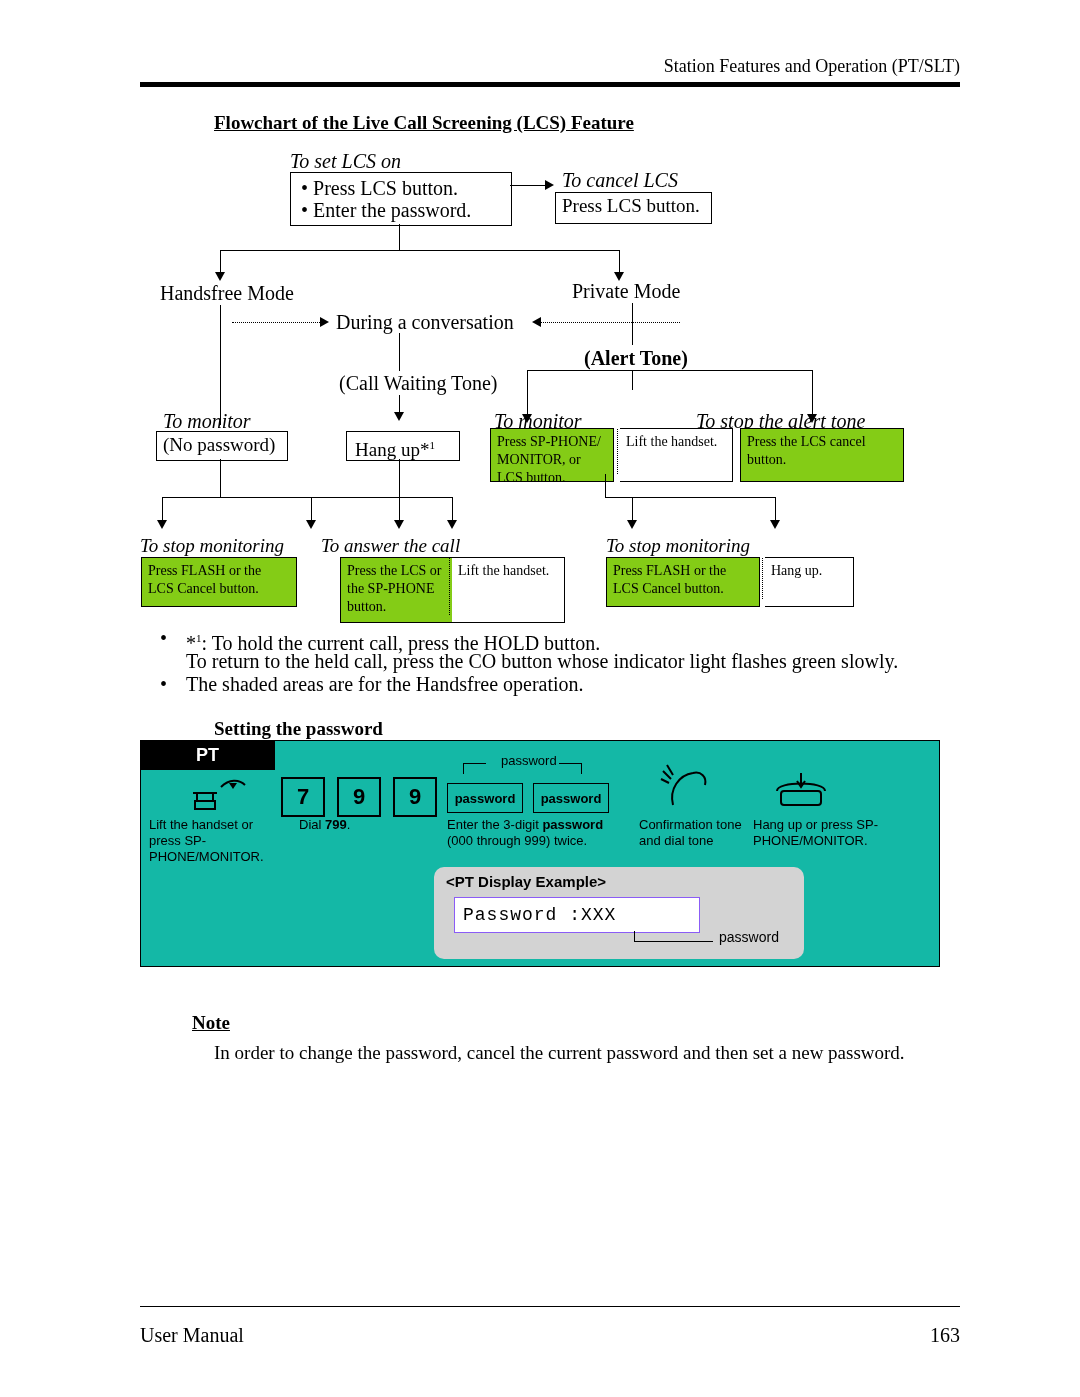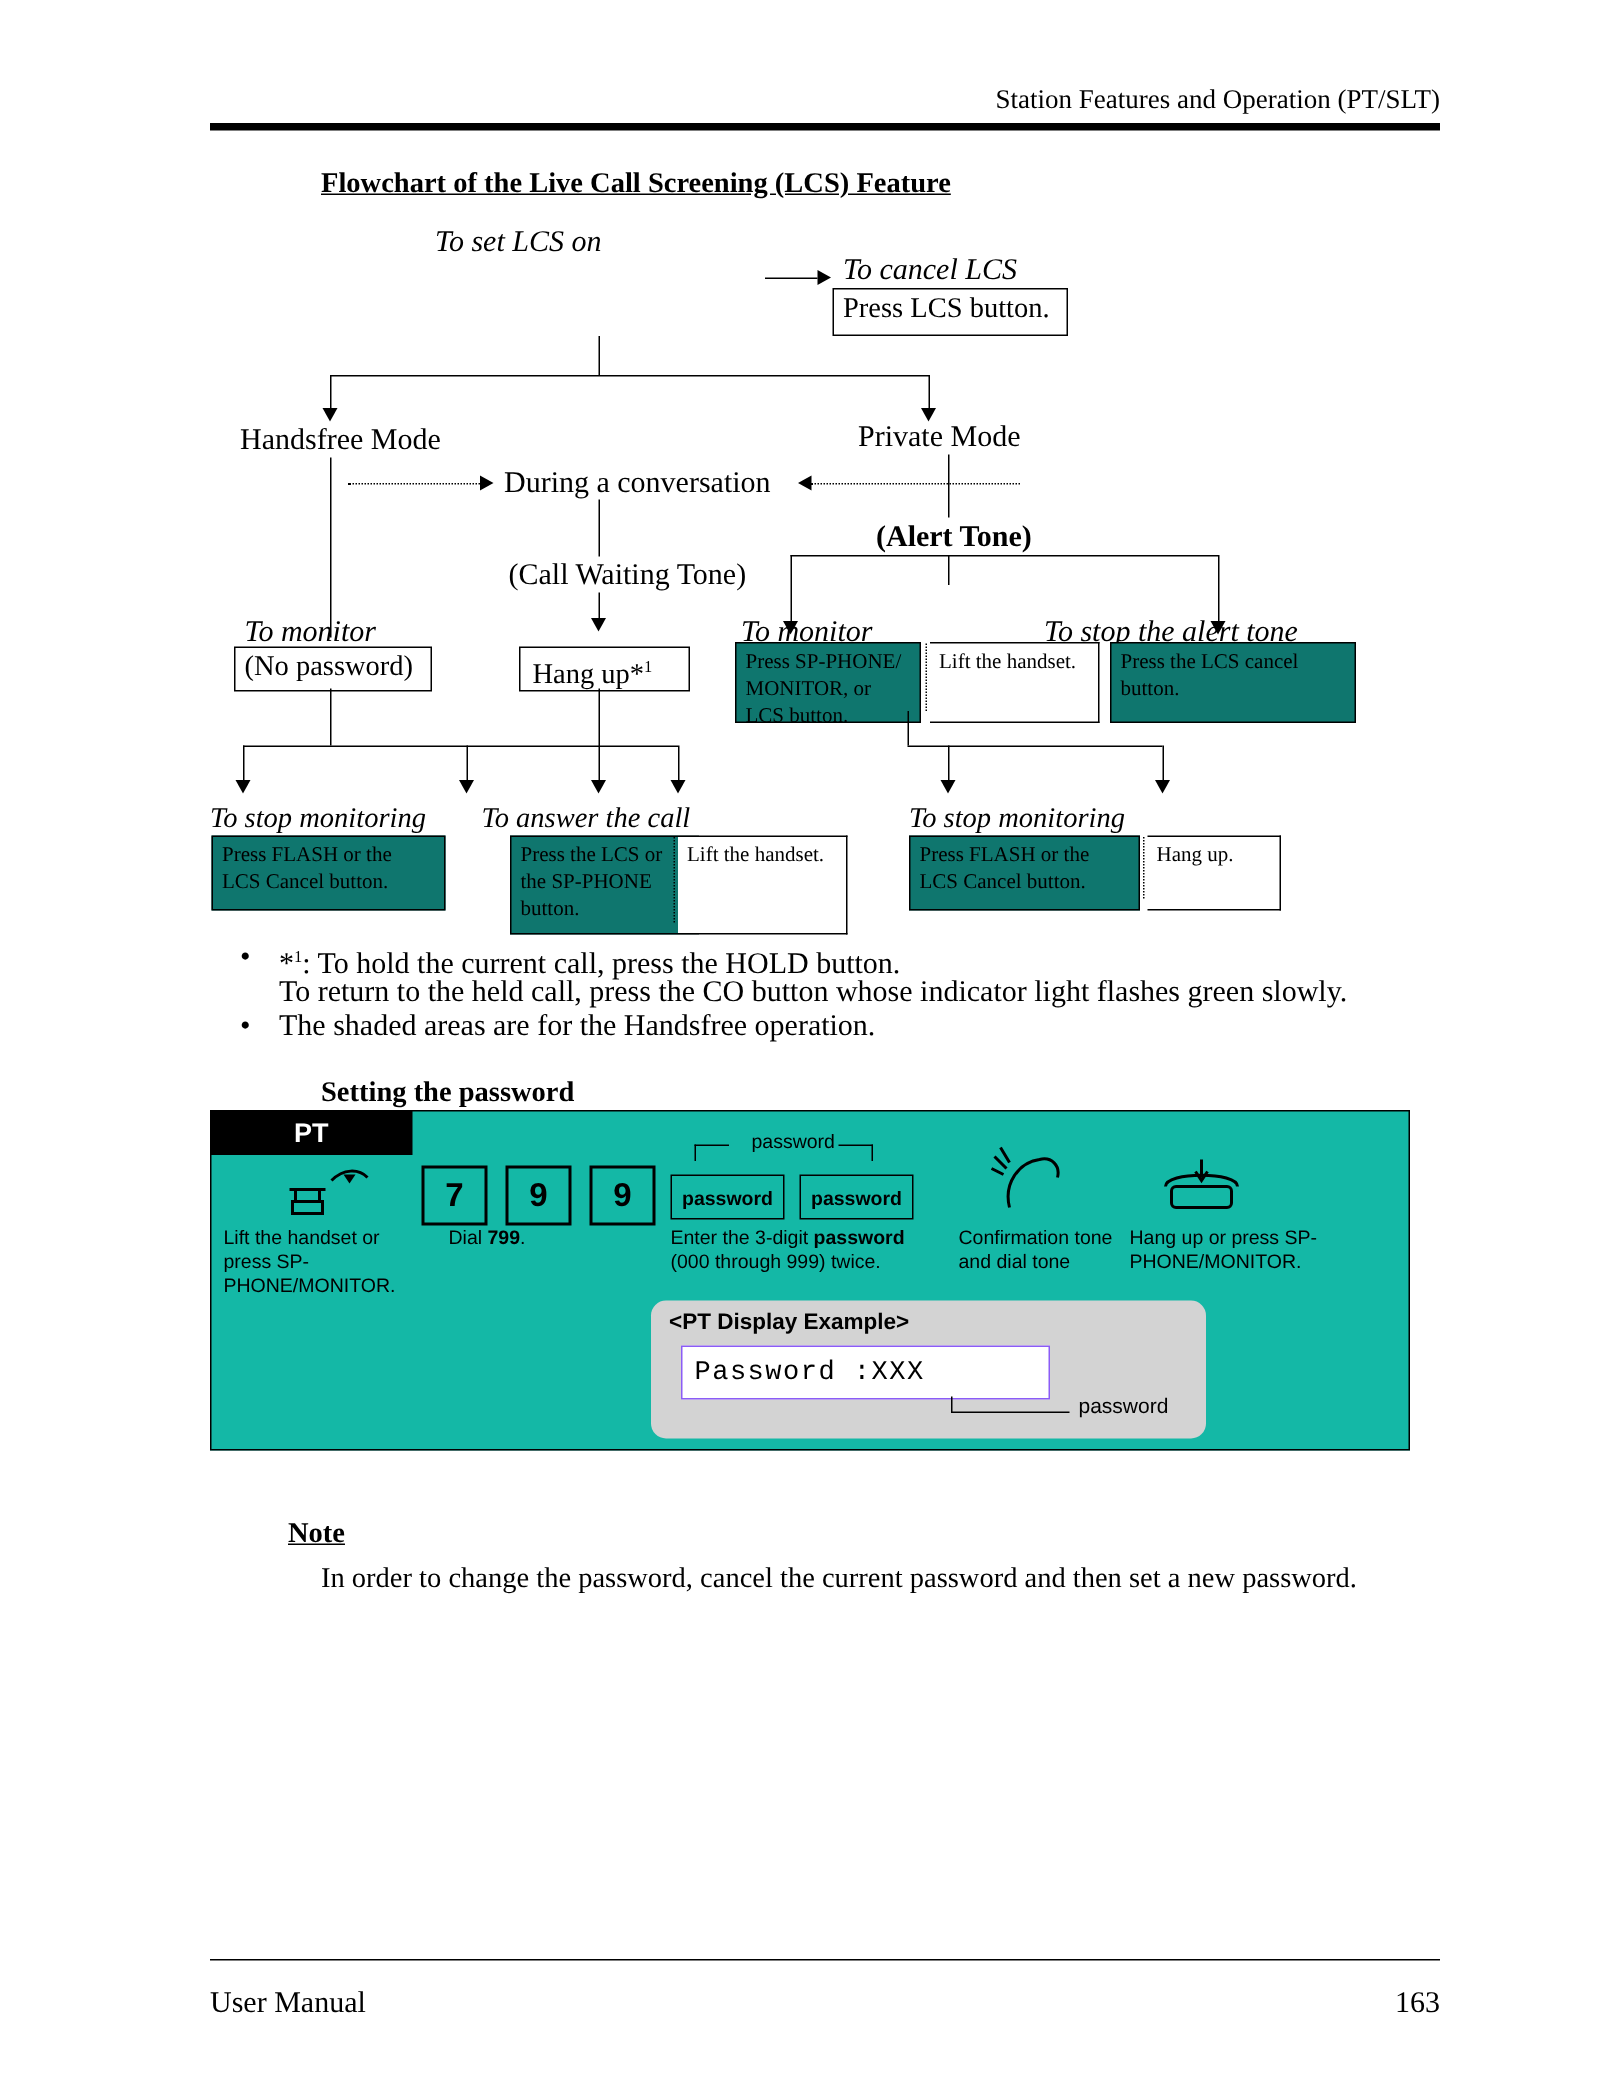--- a/index.html
+++ b/index.html
@@ -6,21 +6,21 @@
   body{font-family:"Times New Roman",Times,serif;color:#000;}
   .page{width:1080px;height:1397px;position:relative;box-sizing:border-box;padding:50px 120px 50px 140px;}
   .header-right{position:absolute;right:120px;top:56px;font-size:18px;}
   .hr-thick{position:absolute;left:140px;right:120px;top:82px;border-top:5px solid #000;}
   .section-title{position:absolute;left:214px;top:112px;font-weight:bold;text-decoration:underline;font-size:19px;}
   
   .txt{position:absolute;font-size:20px;line-height:22px;}
   .ital{font-style:italic;}
   .box{position:absolute;border:1px solid #000;background:#fff;}
   .sbox{position:absolute;border:1px solid #000;background:#fff;font-size:14px;line-height:18px;padding:4px 6px;}
-  .shaded{background:#0f766e;}
+  .shaded{background:#84cc16;}
   .bullet{position:absolute;font-size:20px;}
   .sup{font-size:11px;vertical-align:super;}
   
   .line{position:absolute;background:#000;}
   .arrow-right{position:absolute;width:0;height:0;border-top:5px solid transparent;border-bottom:5px solid transparent;border-left:9px solid #000;}
   .arrow-left{position:absolute;width:0;height:0;border-top:5px solid transparent;border-bottom:5px solid transparent;border-right:9px solid #000;}
   .arrow-down{position:absolute;width:0;height:0;border-left:5px solid transparent;border-right:5px solid transparent;border-top:9px solid #000;}
   .dotted-h{position:absolute;border-top:1px dotted #000;}
   .dotted-v{position:absolute;border-left:1px dotted #000;}
   
@@ -46,20 +46,24 @@
 <body>
 
 <div class="page">
 
   <div class="header-right">Station Features and Operation (PT/SLT)</div>
   <div class="hr-thick"></div>
 
   <div class="section-title">Flowchart of the Live Call Screening (LCS) Feature</div>
 
   <div class="txt ital" style="left:290px;top:150px;">To set LCS on</div>
+  <div class="box" style="left:290px;top:172px;width:220px;height:52px;">
+    <div class="txt" style="left:10px;top:4px;position:absolute;">•&nbsp;<span>Press LCS button.</span></div>
+    <div class="txt" style="left:10px;top:26px;position:absolute;">•&nbsp;<span>Enter the password.</span></div>
+  </div>
 
   <div class="line" style="left:510px;top:185px;width:35px;height:1px;"></div>
   <div class="arrow-right" style="left:545px;top:180px;"></div>
 
   <div class="txt ital" style="left:562px;top:169px;">To cancel LCS</div>
   <div class="box" style="left:555px;top:192px;width:155px;height:28px;padding-top:2px;">
     <div class="txt" style="left:6px;top:2px;position:absolute;font-size:19px;">Press LCS button.</div>
   </div>
 
   <div class="line" style="left:399px;top:224px;width:1px;height:26px;"></div>

